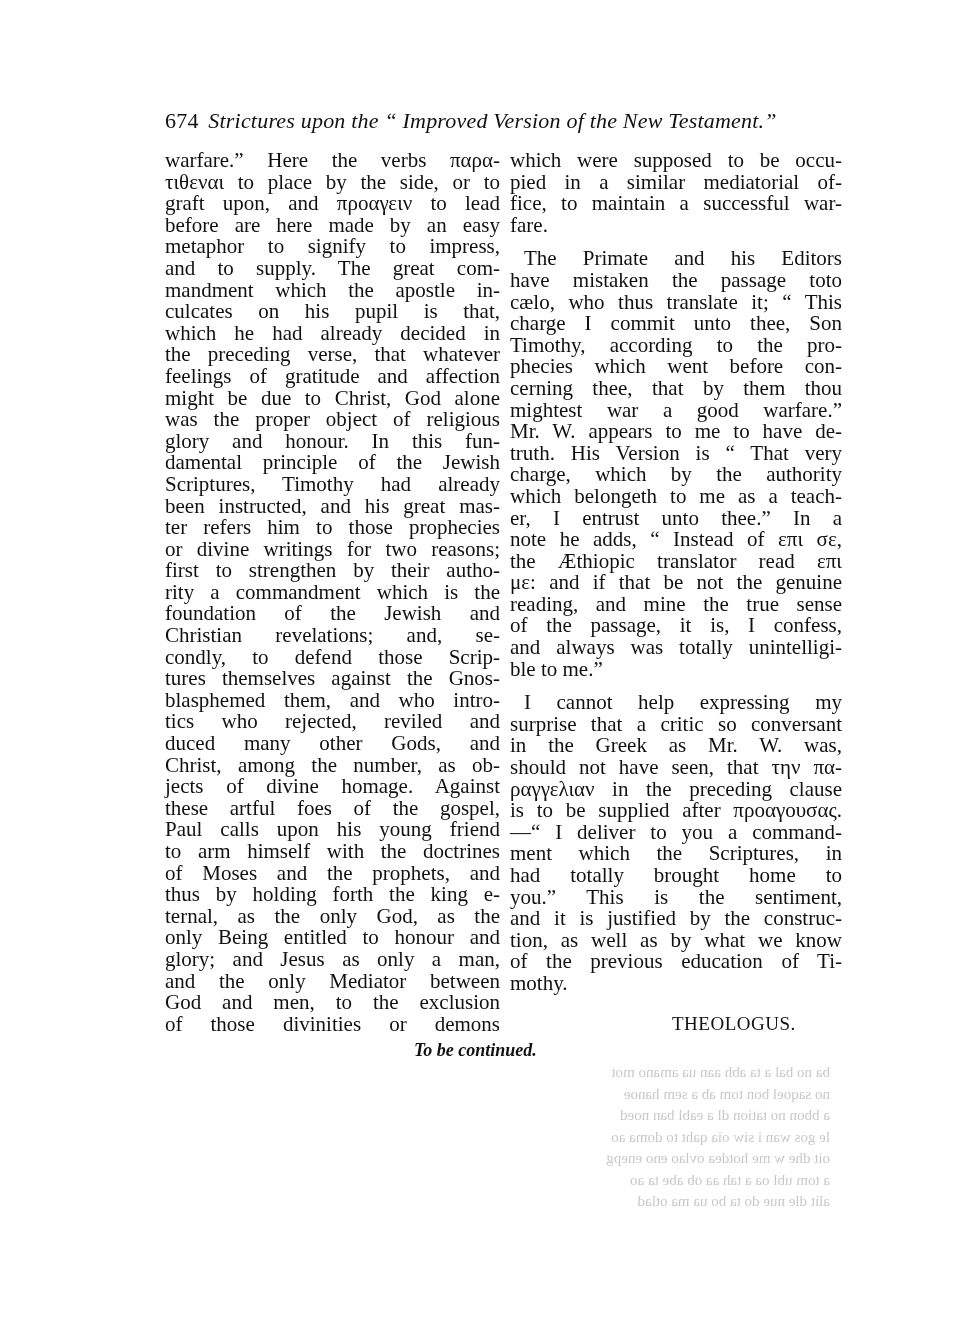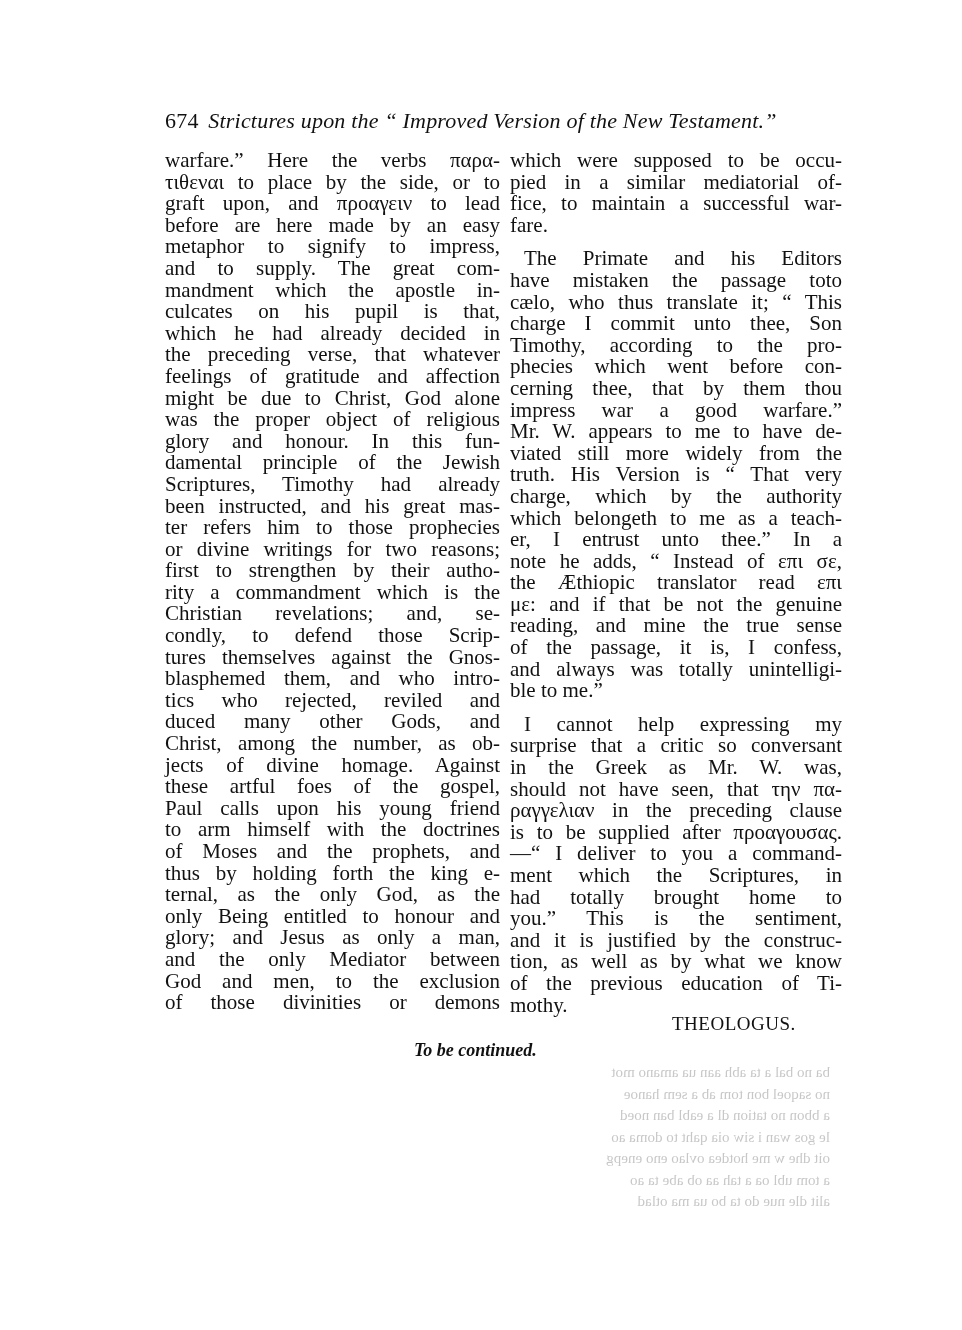--- a/index.html
+++ b/index.html
@@ -59,20 +59,21 @@
     <span class="line">might be due to Christ, God alone</span>
     <span class="line">was the proper object of religious</span>
     <span class="line">glory and honour. In this fun-</span>
     <span class="line">damental principle of the Jewish</span>
     <span class="line">Scriptures, Timothy had already</span>
     <span class="line">been instructed, and his great mas-</span>
     <span class="line">ter refers him to those prophecies</span>
     <span class="line">or divine writings for two reasons;</span>
     <span class="line">first to strengthen by their autho-</span>
     <span class="line">rity a commandment which is the</span>
+    <span class="line">foundation of the Jewish and</span>
     <span class="line">Christian revelations; and, se-</span>
     <span class="line">condly, to defend those Scrip-</span>
     <span class="line">tures themselves against the Gnos-</span>
     <span class="line">blasphemed them, and who intro-</span>
     <span class="line">tics who rejected, reviled and</span>
     <span class="line">duced many other Gods, and</span>
     <span class="line">Christ, among the number, as ob-</span>
     <span class="line">jects of divine homage. Against</span>
     <span class="line">these artful foes of the gospel,</span>
     <span class="line">Paul calls upon his young friend</span>
@@ -92,23 +93,22 @@
     <span class="line">pied in a similar mediatorial of-</span>
     <span class="line">fice, to maintain a successful war-</span>
     <span class="line last">fare.</span>
     <span class="line indent">The Primate and his Editors</span>
     <span class="line">have mistaken the passage toto</span>
     <span class="line">cælo, who thus translate it; “ This</span>
     <span class="line">charge I commit unto thee, Son</span>
     <span class="line">Timothy, according to the pro-</span>
     <span class="line">phecies which went before con-</span>
     <span class="line">cerning thee, that by them thou</span>
-    <span class="line">impress war a good warfare.”</span>
+    <span class="line">mightest war a good warfare.”</span>
     <span class="line">Mr. W. appears to me to have de-</span>
-    <span class="line">viated still more widely from the</span>
     <span class="line">truth. His Version is “ That very</span>
     <span class="line">charge, which by the authority</span>
     <span class="line">which belongeth to me as a teach-</span>
     <span class="line">er, I entrust unto thee.” In a</span>
     <span class="line">note he adds, “ Instead of επι σε,</span>
     <span class="line">the Æthiopic translator read επι</span>
     <span class="line">με: and if that be not the genuine</span>
     <span class="line">reading, and mine the true sense</span>
     <span class="line">of the passage, it is, I confess,</span>
     <span class="line">and always was totally unintelligi-</span>

